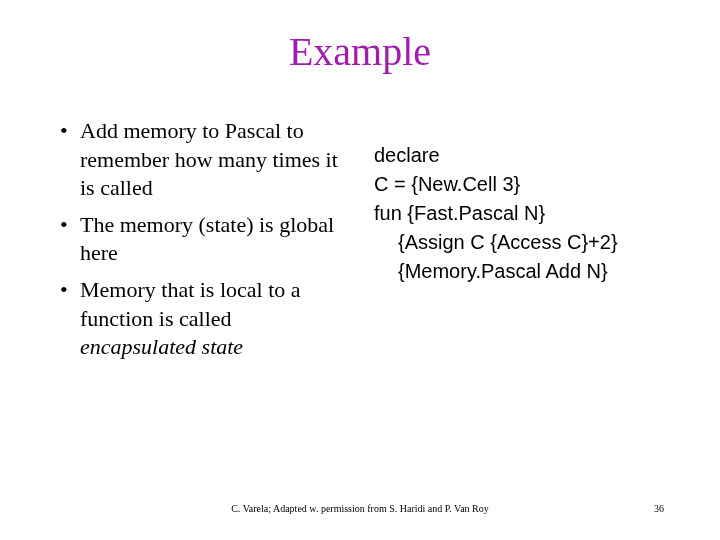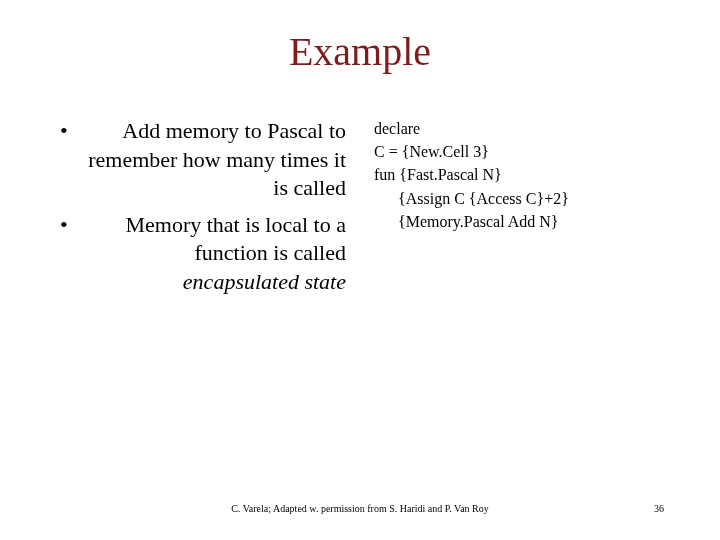--- a/index.html
+++ b/index.html
@@ -1,40 +1,41 @@
 <!DOCTYPE html>
 <html><head>
 <meta charset="utf-8">
 <style>
   * { margin: 0; padding: 0; box-sizing: border-box; }
   html, body { width: 720px; height: 540px; background: #fff; font-family: "Times New Roman", Times, serif; color: #000; }
   .slide { position: relative; width: 720px; height: 540px; padding: 28px 56px 0 56px; }
-  .title { font-size: 40px; color: #7f1d1d; text-align: center; margin-bottom: 42px; font-weight: 400; }
+  .title { font-size: 40px; color: #a21caf; text-align: center; margin-bottom: 42px; font-weight: 400; }
   .cols { display: flex; gap: 28px; }
-  .left { width: 290px; text-align: right; }
-  .right { flex: 1; font-family: Liberation Serif, serif; font-size: 16px; line-height: 1.45; }
+  .left { width: 290px; }
+  .right { flex: 1; font-family: Liberation Sans, sans-serif; font-size: 20px; line-height: 1.45; margin-top: 24px; }
   .bullets { list-style: none; }
   .bullets li { position: relative; padding-left: 24px; font-size: 22px; line-height: 1.3; margin-bottom: 8px; }
   .bullets li::before { content: "•"; position: absolute; left: 4px; top: 0; }
   .ital { font-style: italic; }
   .code-indent { padding-left: 24px; }
   .footer { position: absolute; bottom: 26px; left: 0; width: 100%; font-size: 10px; }
   .footer-credit { text-align: center; }
   .footer-page { position: absolute; right: 56px; bottom: 0; }
 </style>
 </head>
 <body>
 
 <div class="slide">
   <h1 class="title">Example</h1>
 
   <div class="cols">
     <div class="left">
       <ul class="bullets">
         <li><span>Add memory to Pascal to remember how many times it is called</span><span class="ital"></span></li>
+        <li><span>The memory (state) is global here</span><span class="ital"></span></li>
         <li><span>Memory that is local to a function is called </span><span class="ital">encapsulated state</span></li>
       </ul>
     </div>
 
     <div class="right">
       <div>declare</div>
       <div>C = {New.Cell 3}</div>
       <div>fun {Fast.Pascal N}</div>
       <div class="code-indent">{Assign C {Access C}+2}</div>
       <div class="code-indent">{Memory.Pascal Add N}</div>

